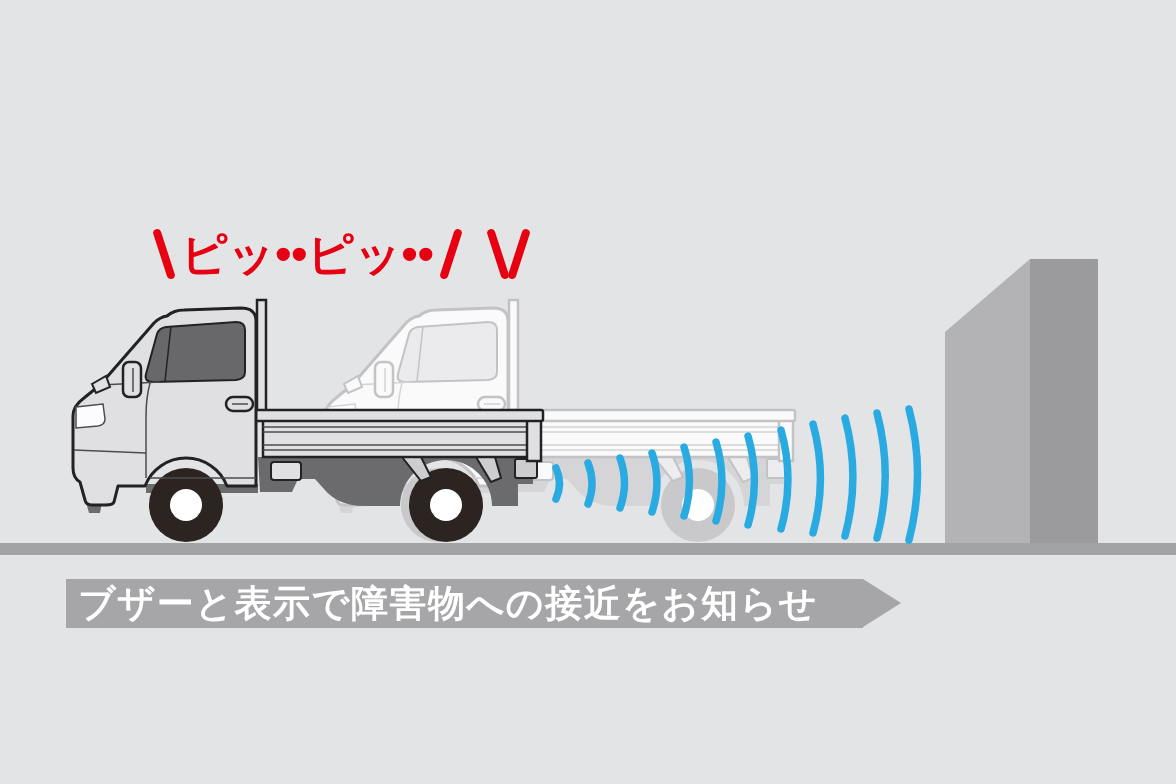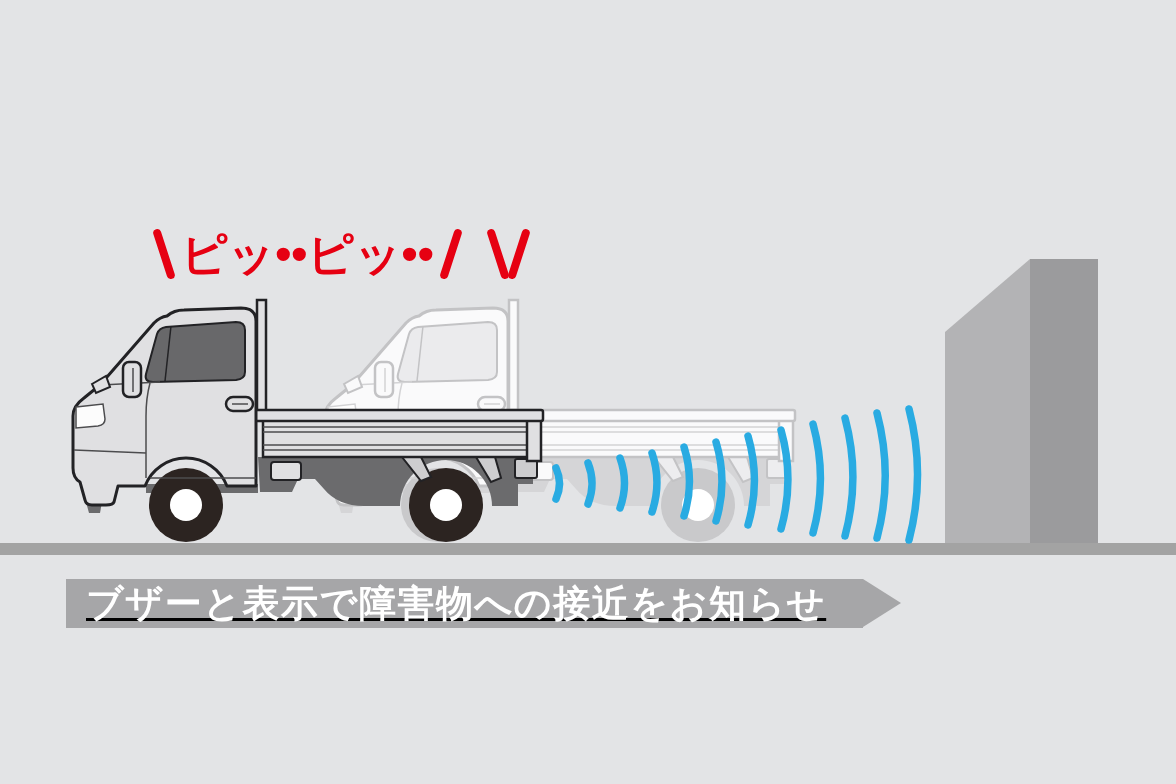--- a/index.html
+++ b/index.html
@@ -42,21 +42,21 @@
     background:var(--beep-red,#e60012);
   }
   .beep-bar.left{transform:rotate(-18deg);}
   .beep-bar.right{transform:rotate(18deg);}
 
   
   .banner{
     position:absolute;left:66px;top:563px;width:797px;height:49px;
     background:var(--banner-bg,#a6a6a8);
     display:flex;align-items:center;
-    padding-left:20px;box-sizing:border-box;text-decoration:underline;
+    padding-left:12px;box-sizing:border-box;
   }
   .banner::after{
     content:"";position:absolute;left:100%;top:0;
     border-top:24.5px solid transparent;
     border-bottom:24.5px solid transparent;
     border-left:38px solid var(--banner-bg,#a6a6a8);
   }
   .banner-text{
     color:var(--banner-text,#ffffff);
     font-size:37px;font-weight:bold;letter-spacing:1.5px;white-space:nowrap;

